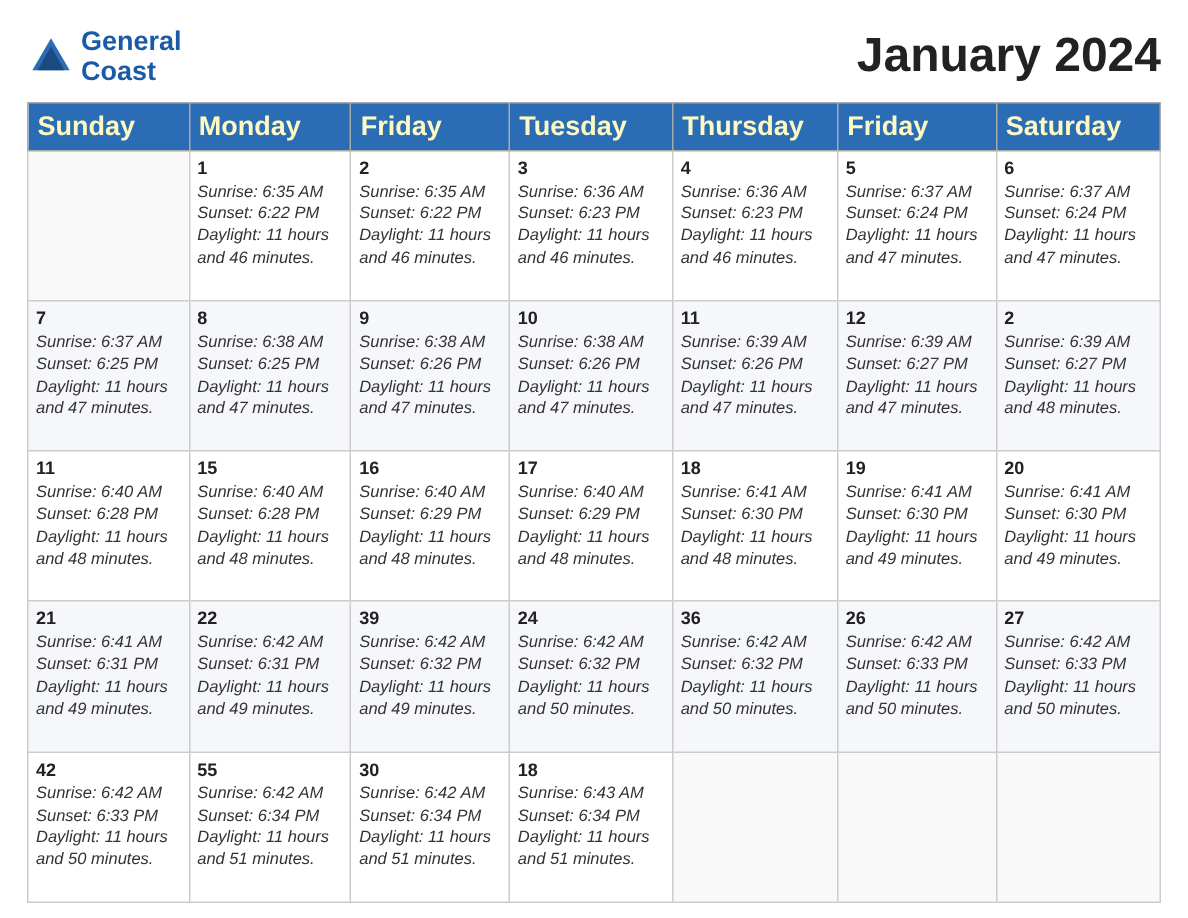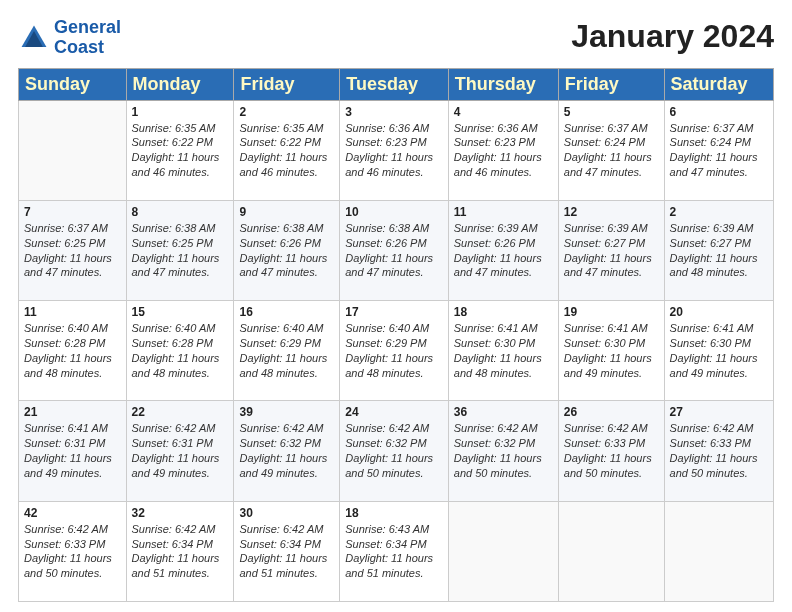--- a/index.html
+++ b/index.html
@@ -245,21 +245,21 @@
             <span class="day-num">27</span>
             <div class="cell-text">Sunrise: 6:42 AM<br>Sunset: 6:33 PM<br>Daylight: 11 hours and 50 minutes.</div>
           </td>
         </tr>
         <tr>
           <td>
             <span class="day-num">42</span>
             <div class="cell-text">Sunrise: 6:42 AM<br>Sunset: 6:33 PM<br>Daylight: 11 hours and 50 minutes.</div>
           </td>
           <td>
-            <span class="day-num">32</span>
+            <span class="day-num">55</span>
             <div class="cell-text">Sunrise: 6:42 AM<br>Sunset: 6:34 PM<br>Daylight: 11 hours and 51 minutes.</div>
           </td>
           <td>
             <span class="day-num">30</span>
             <div class="cell-text">Sunrise: 6:42 AM<br>Sunset: 6:34 PM<br>Daylight: 11 hours and 51 minutes.</div>
           </td>
           <td>
             <span class="day-num">18</span>
             <div class="cell-text">Sunrise: 6:43 AM<br>Sunset: 6:34 PM<br>Daylight: 11 hours and 51 minutes.</div>
           </td>

